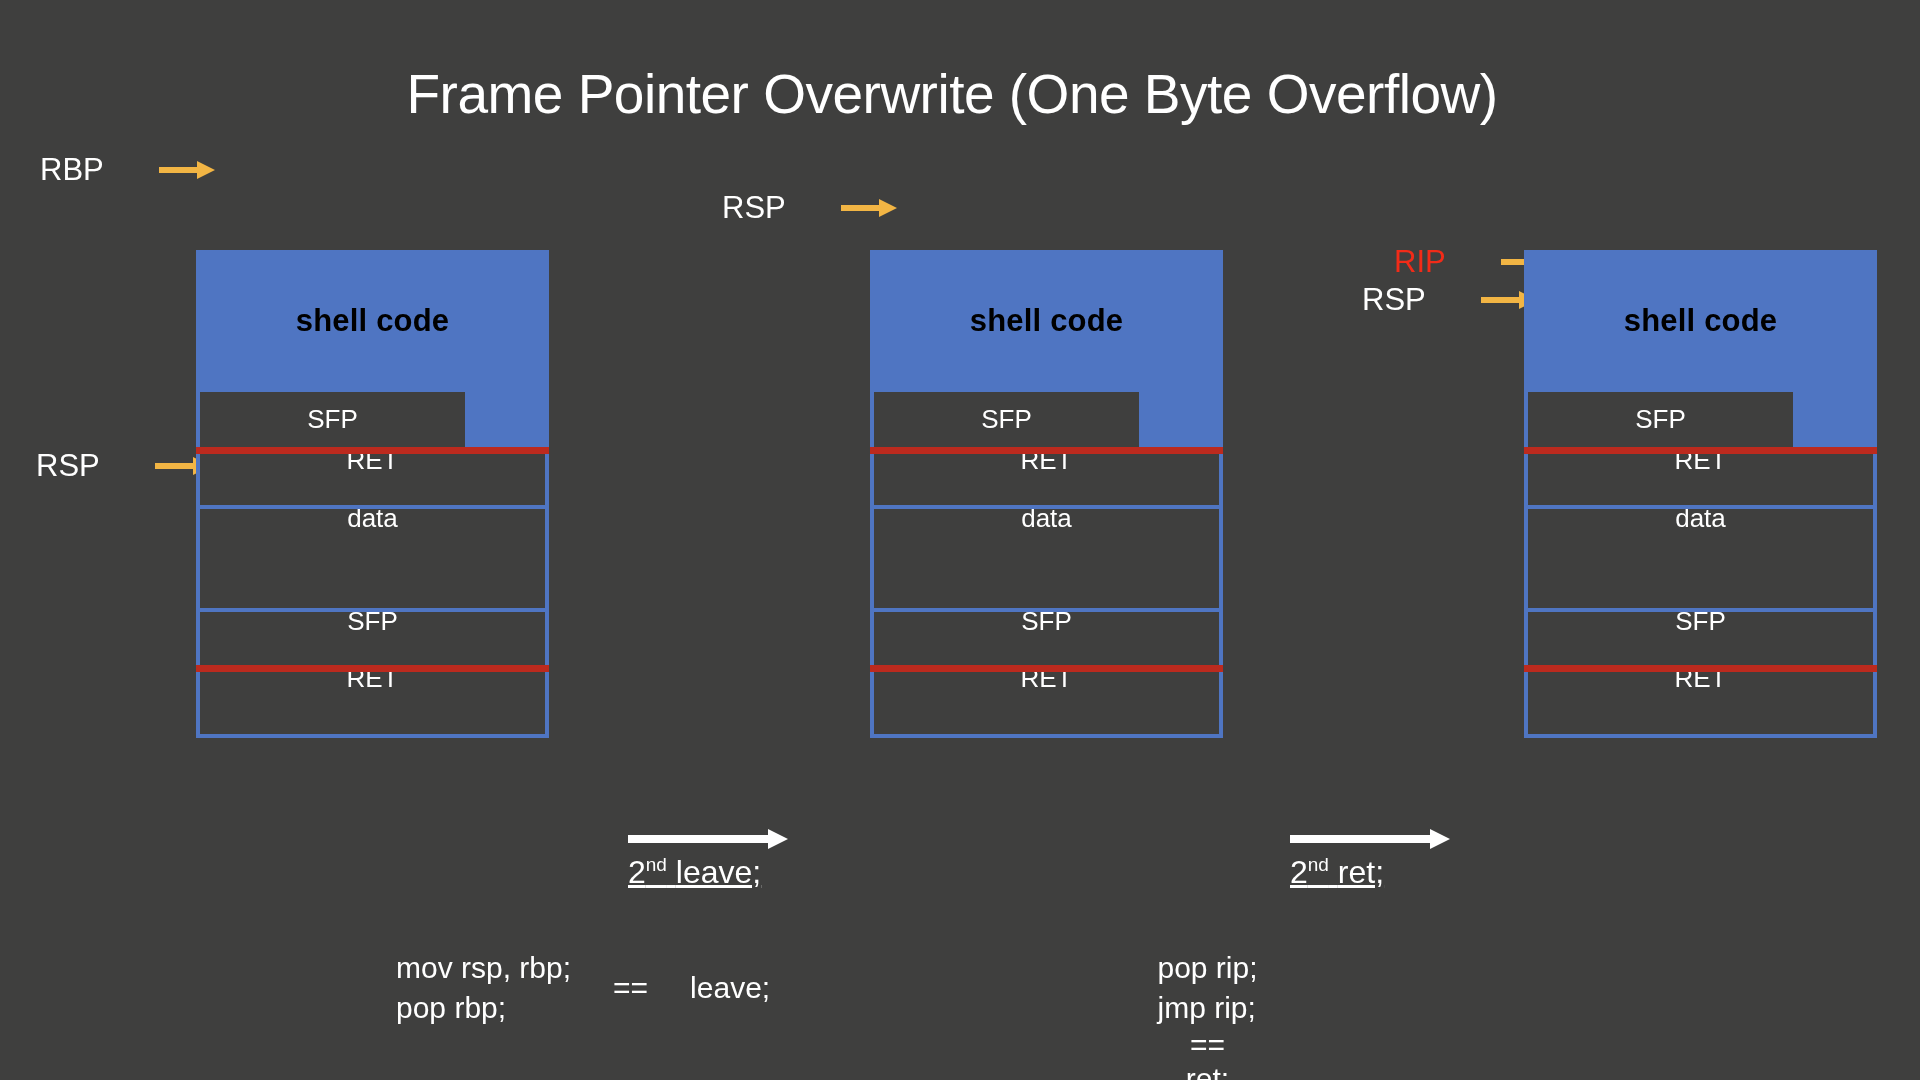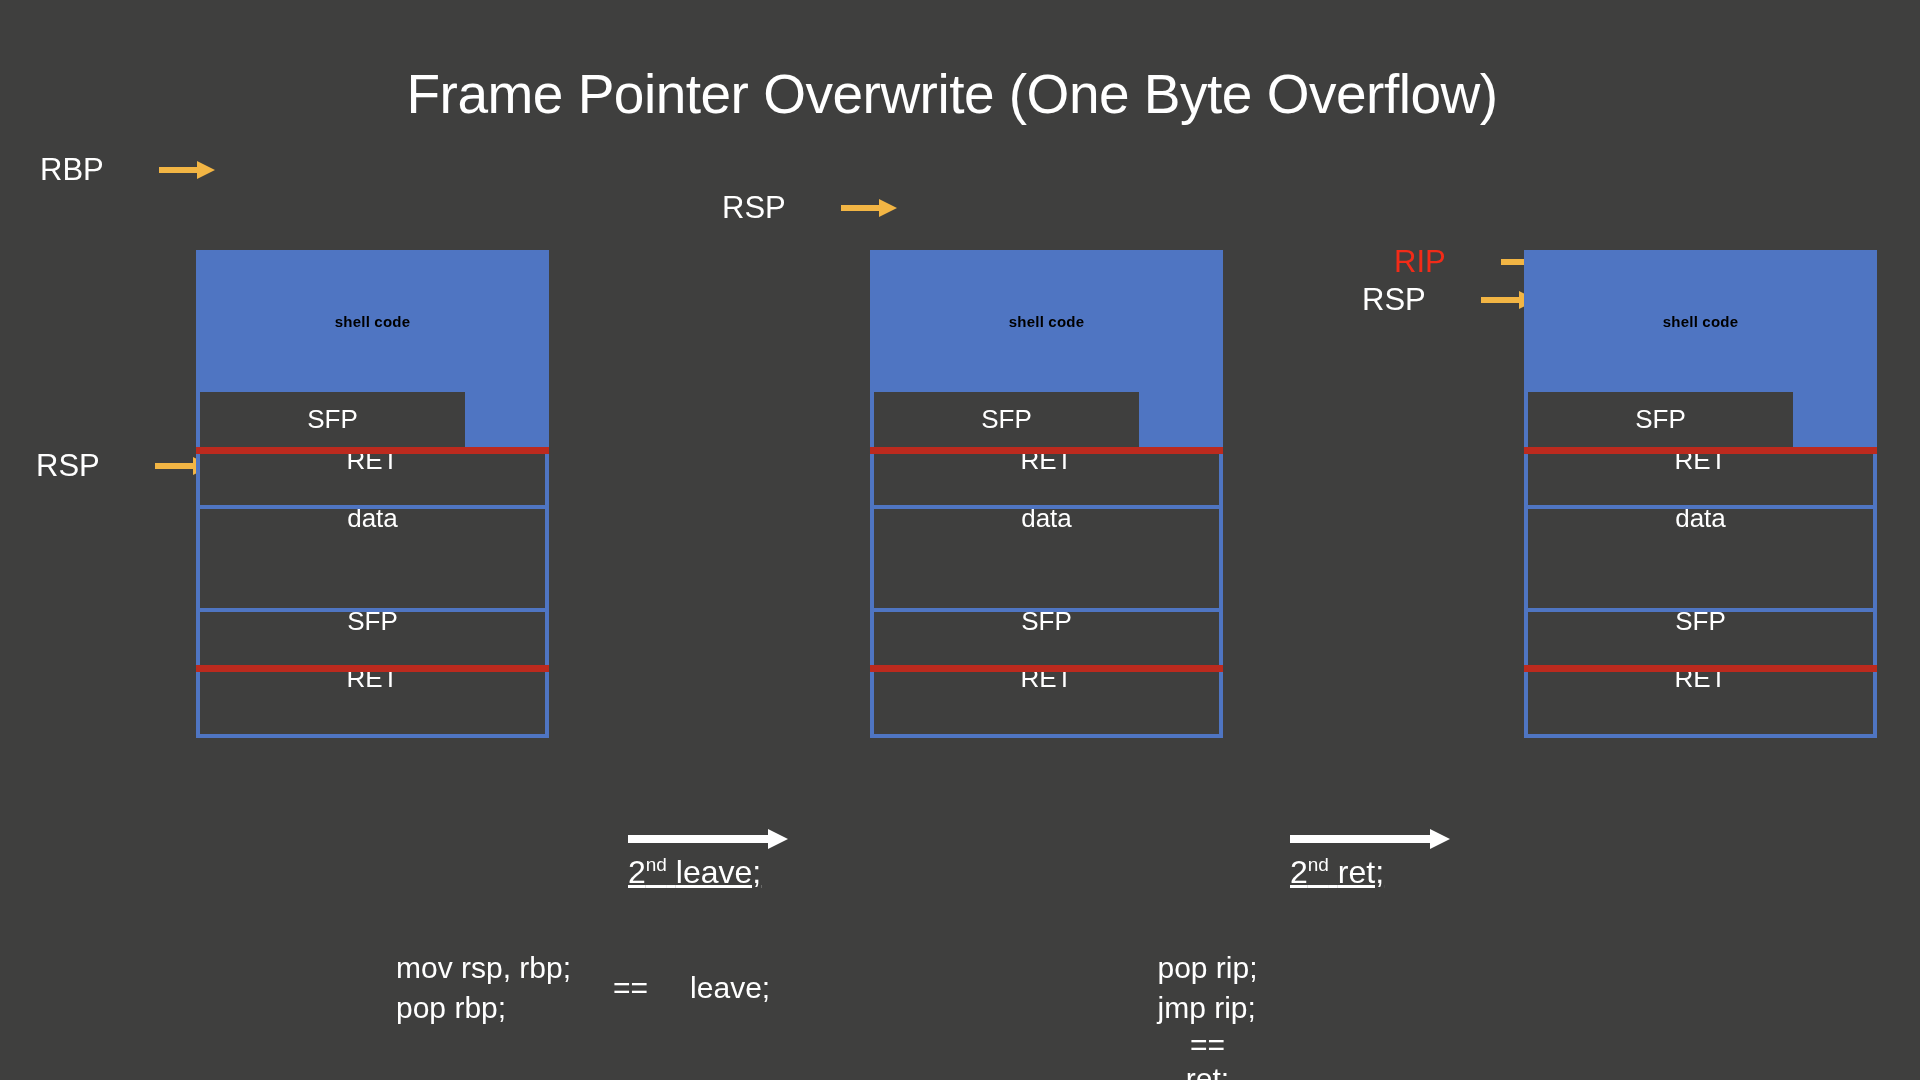--- a/index.html
+++ b/index.html
@@ -50,21 +50,21 @@
   .shellcode {
     position: relative;
     height: 142px;
     background: #4F75C2;
     display: flex;
     align-items: center;
     justify-content: center;
     box-sizing: border-box;
   }
   .shellcode .label {
-    font-size: 15px;
+    font-size: 31px;
     font-weight: bold;
     color: #000000;
     letter-spacing: 0.2px;
   }
 
   
   .row-sfp-partial {
     position: relative;
     height: 55px;
     background: #4F75C2;    

